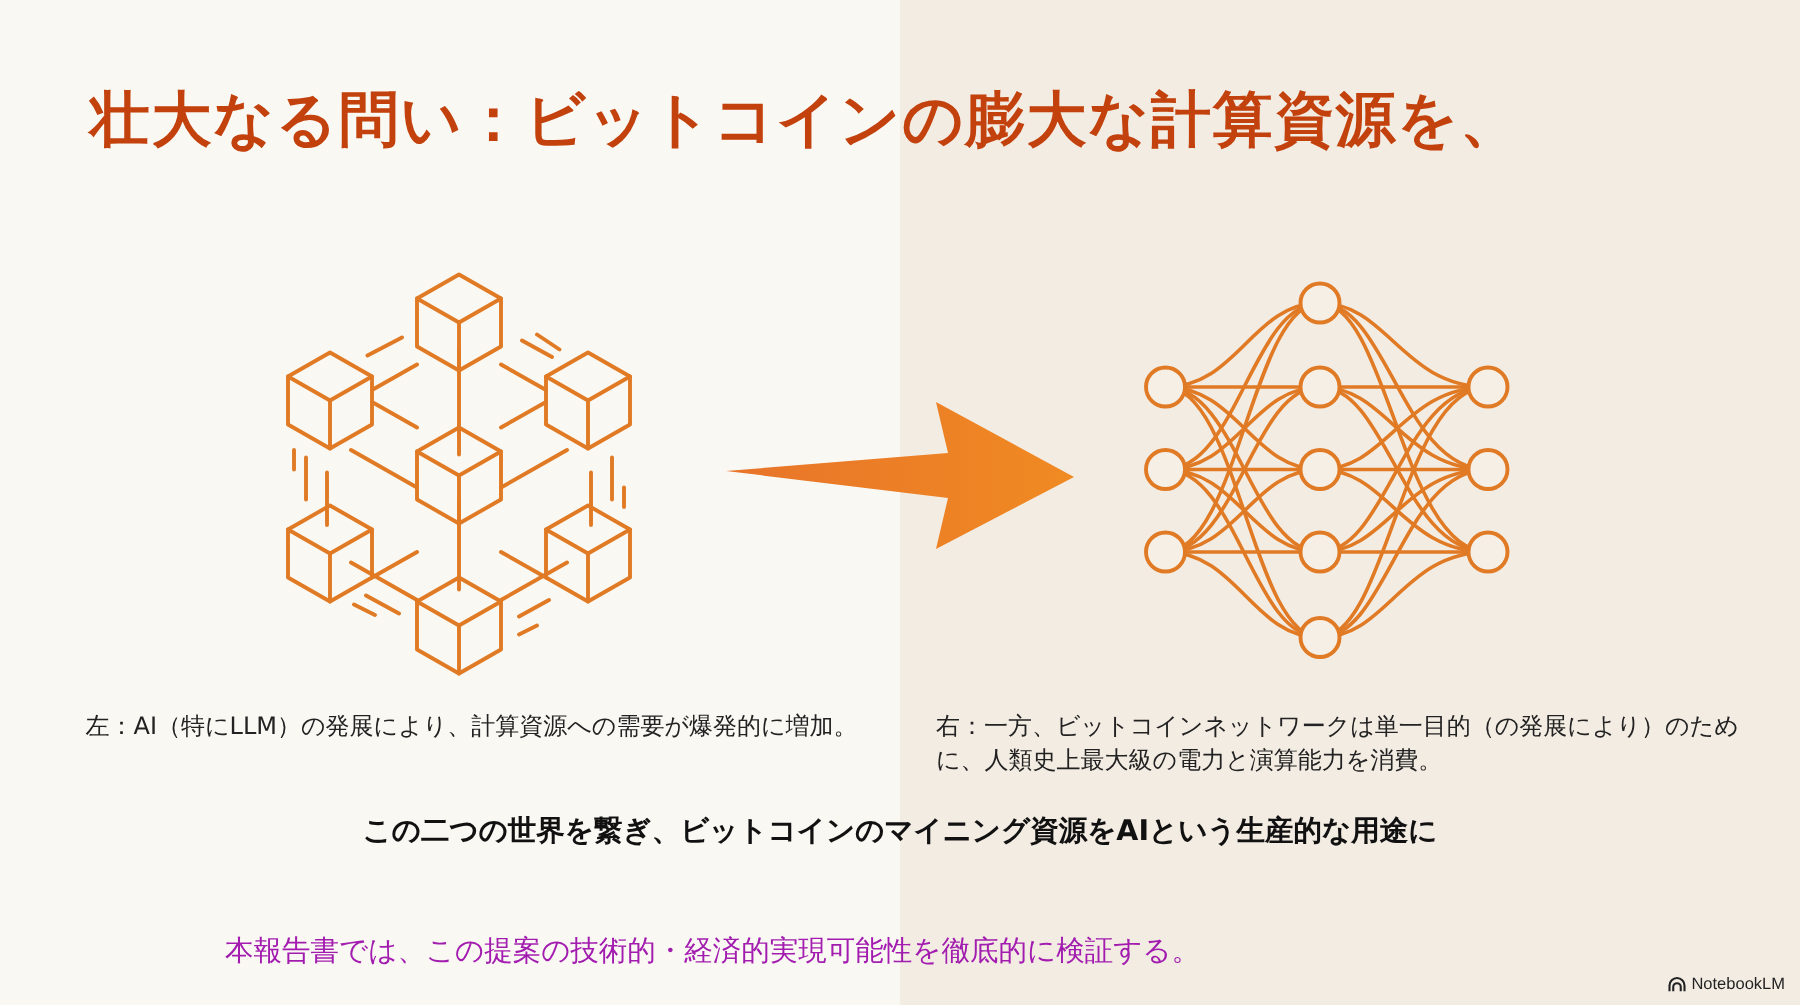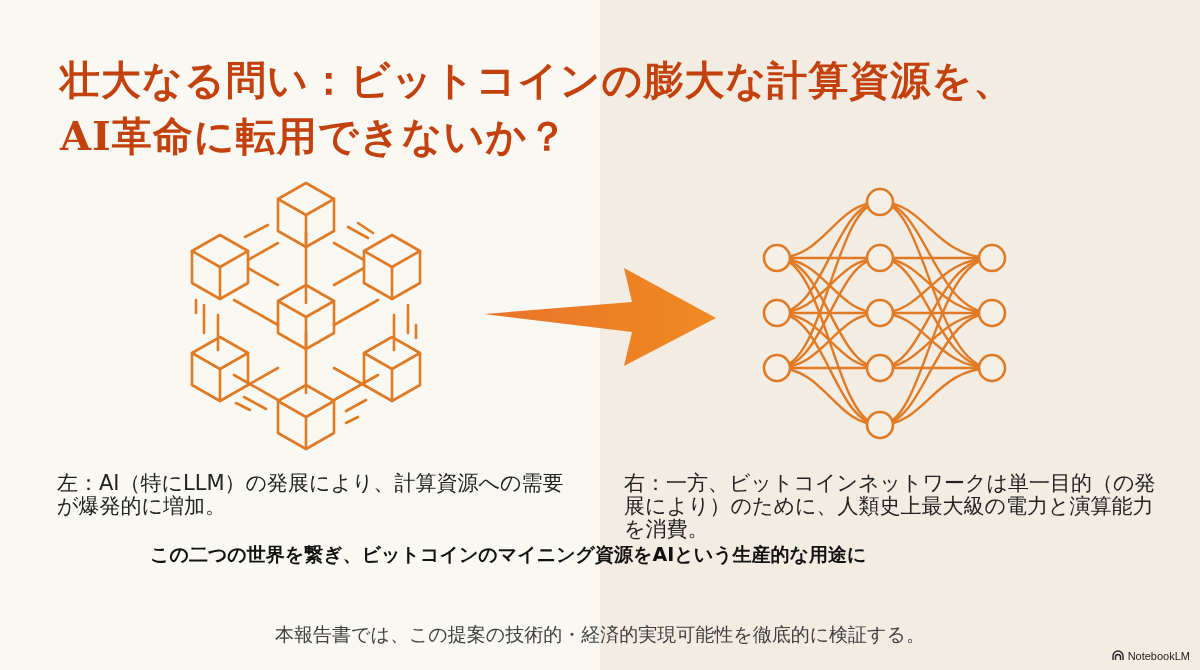--- a/index.html
+++ b/index.html
@@ -19,52 +19,51 @@
     font-weight: bold; font-size: 40px; line-height: 56px;
     color: #c2410c; letter-spacing: 1px;
   }
   .title span { display: block; white-space: nowrap; }
 
   .graphic-blocks { position: absolute; left: 170px; top: 175px; width: 280px; height: 280px; }
   .graphic-arrow { position: absolute; left: 480px; top: 262px; width: 240px; height: 110px; }
   .graphic-nn { position: absolute; left: 745px; top: 178px; width: 280px; height: 270px; }
 
   .caption {
-    position: absolute; font-size: 21px; line-height: 23px; color: #222;
+    position: absolute; font-size: 16px; line-height: 23px; color: #222;
   }
   .caption-left { left: 57px; top: 472px; width: 520px; }
   .caption-right { left: 624px; top: 472px; width: 540px; }
 
   .highlight {
     position: absolute; left: 150px; top: 540px; width: 900px;
-    text-align: left; font-weight: bold; font-size: 19px; line-height: 29px; color: #111;
+    text-align: center; font-weight: bold; font-size: 19px; line-height: 29px; color: #111;
   }
   .highlight span { display: block; white-space: nowrap; }
 
   .footer-text {
     position: absolute; left: 150px; top: 620px; width: 900px;
-    text-align: center; font-size: 19px; line-height: 28px; color: #404040;
+    text-align: left; font-size: 19px; line-height: 28px; color: #a21caf;
   }
 
   .brand {
     position: absolute; right: 10px; top: 650px;
-    display: flex; gap: 4px;
+    display: flex; align-items: center; gap: 4px;
     font-size: 11px; color: #222; font-family: "Liberation Sans", sans-serif;
   }
   .brand svg { width: 12px; height: 10px; }
 </style>
 </head>
 <body>
 
 <div class="bg-left"></div>
 <div class="bg-right"></div>
 
 <h1 class="title">
   <span>壮大なる問い：ビットコインの膨大な計算資源を、</span>
-  <span>AI革命に転用できないか？</span>
 </h1>
 
 <div class="graphic-blocks">
   <svg viewBox="0 0 280 280" width="280" height="280" fill="none" stroke="#e07a24" stroke-width="2.6" stroke-linejoin="round" stroke-linecap="round">
     <defs>
       <g id="cube">
         <path d="M0,-30 L28,-14 L28,18 L0,34 L-28,18 L-28,-14 Z"></path>
         <path d="M-28,-14 L0,2 L28,-14"></path>
         <path d="M0,2 L0,34"></path>
       </g>

